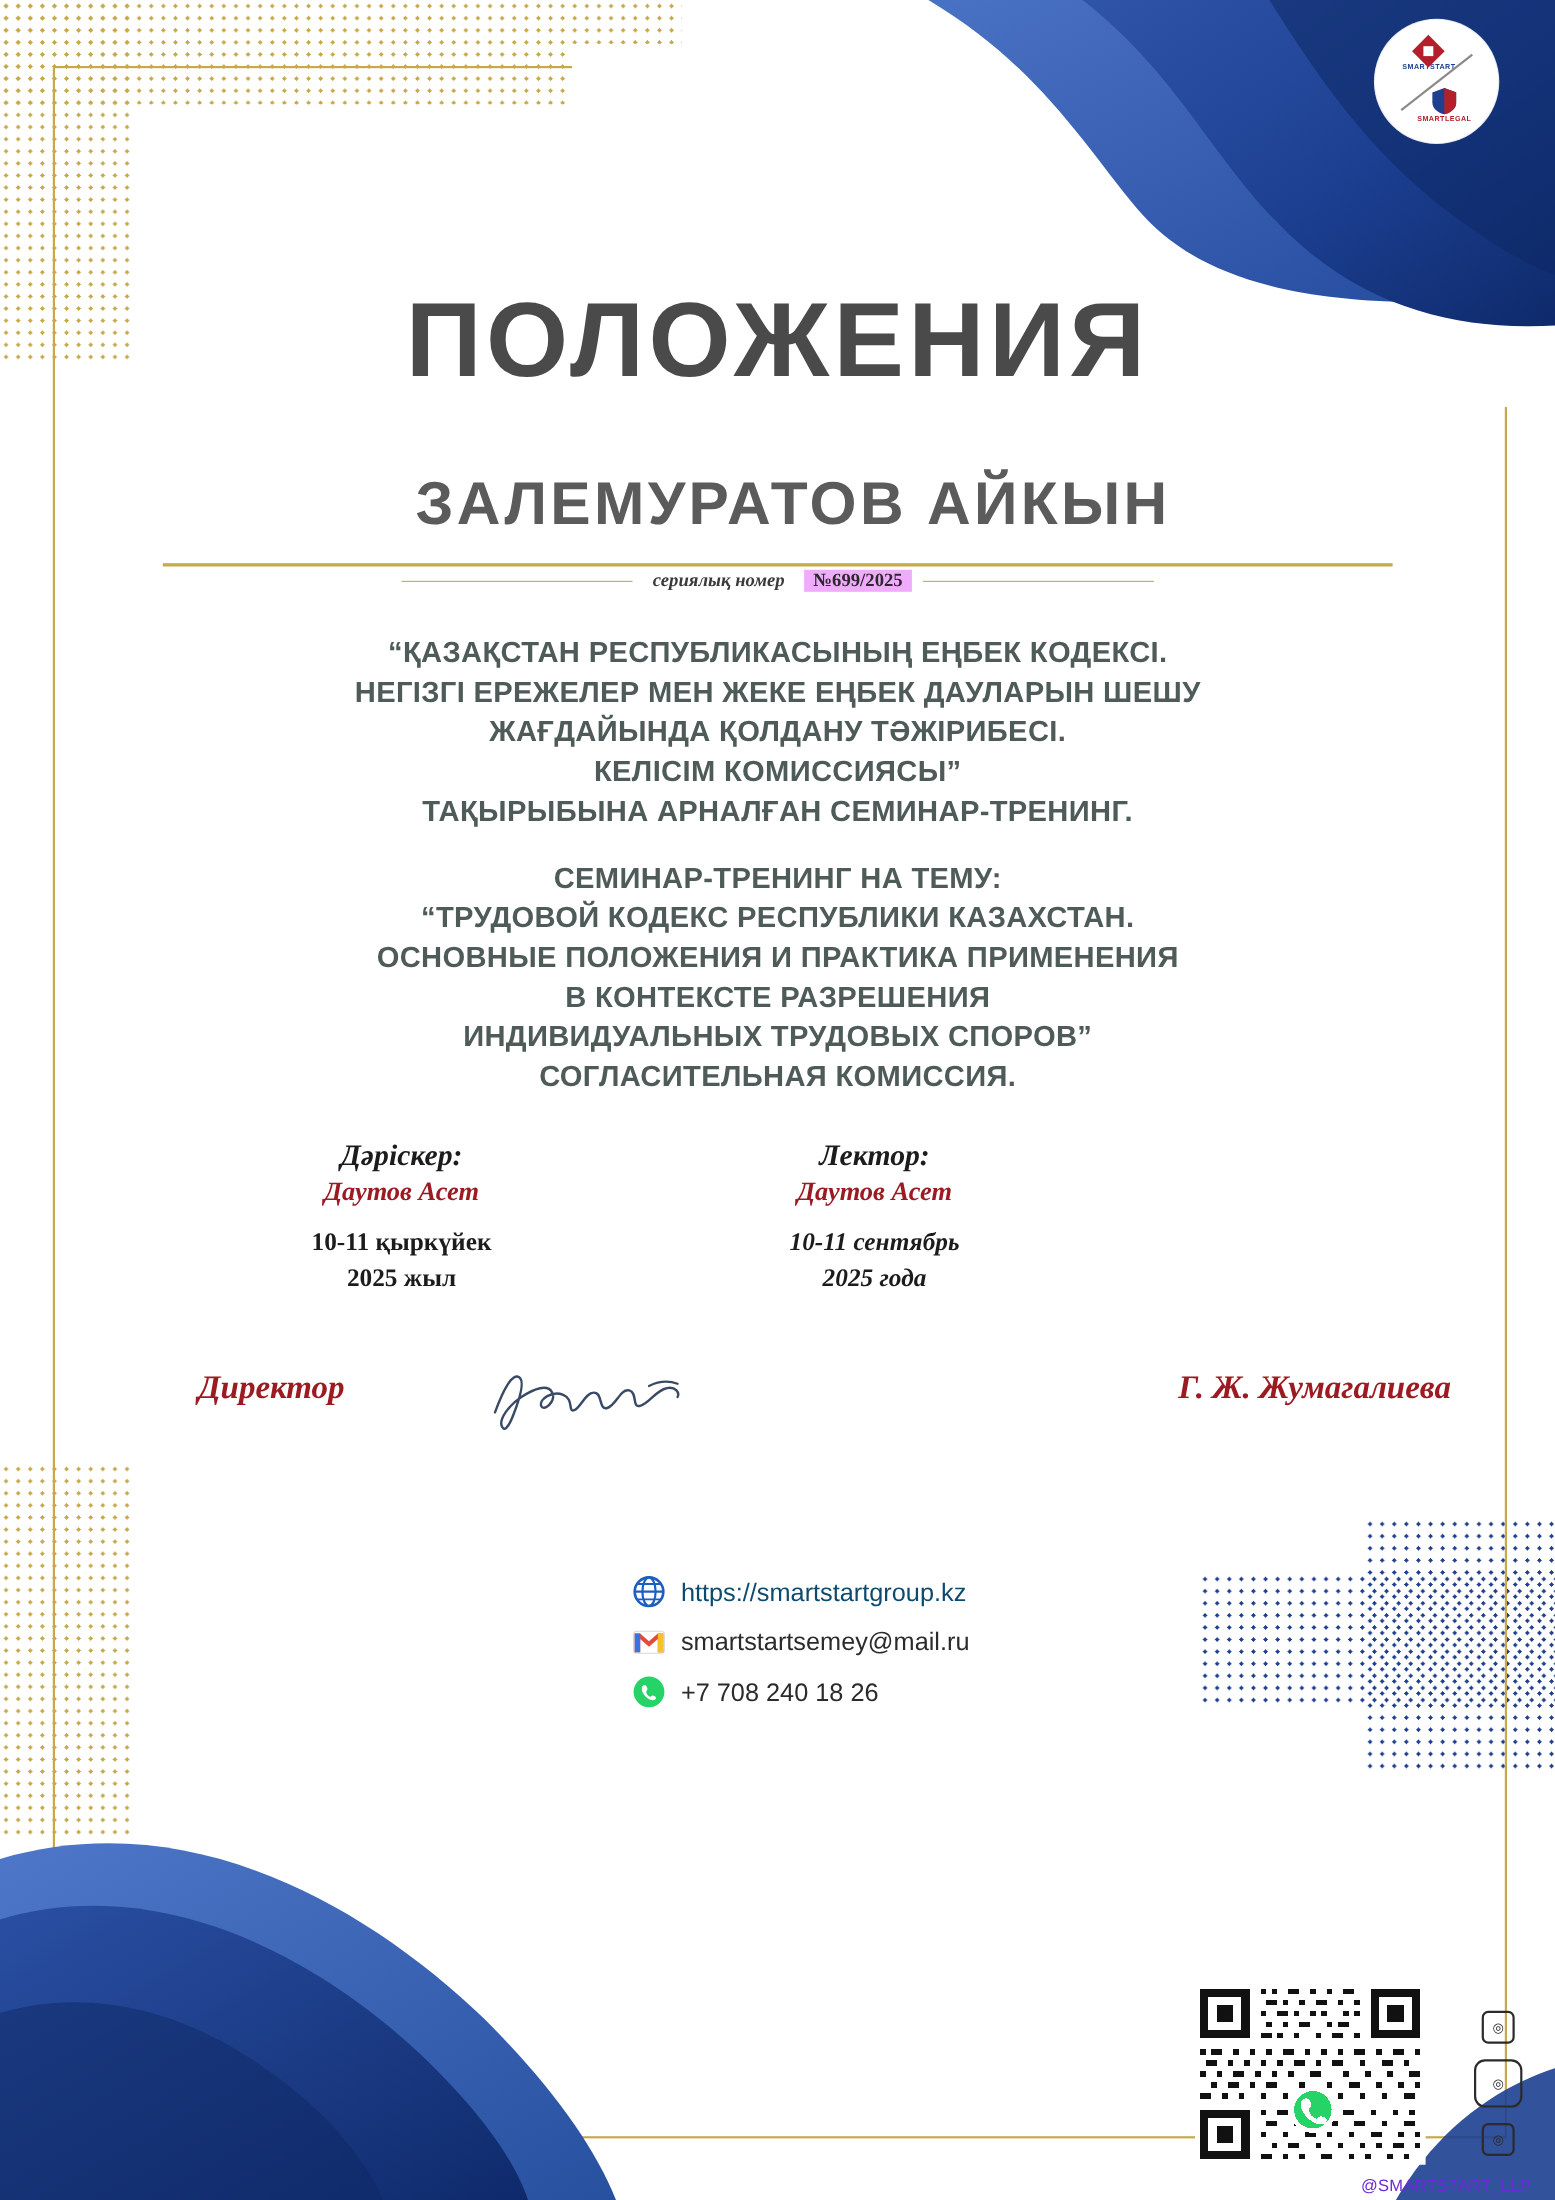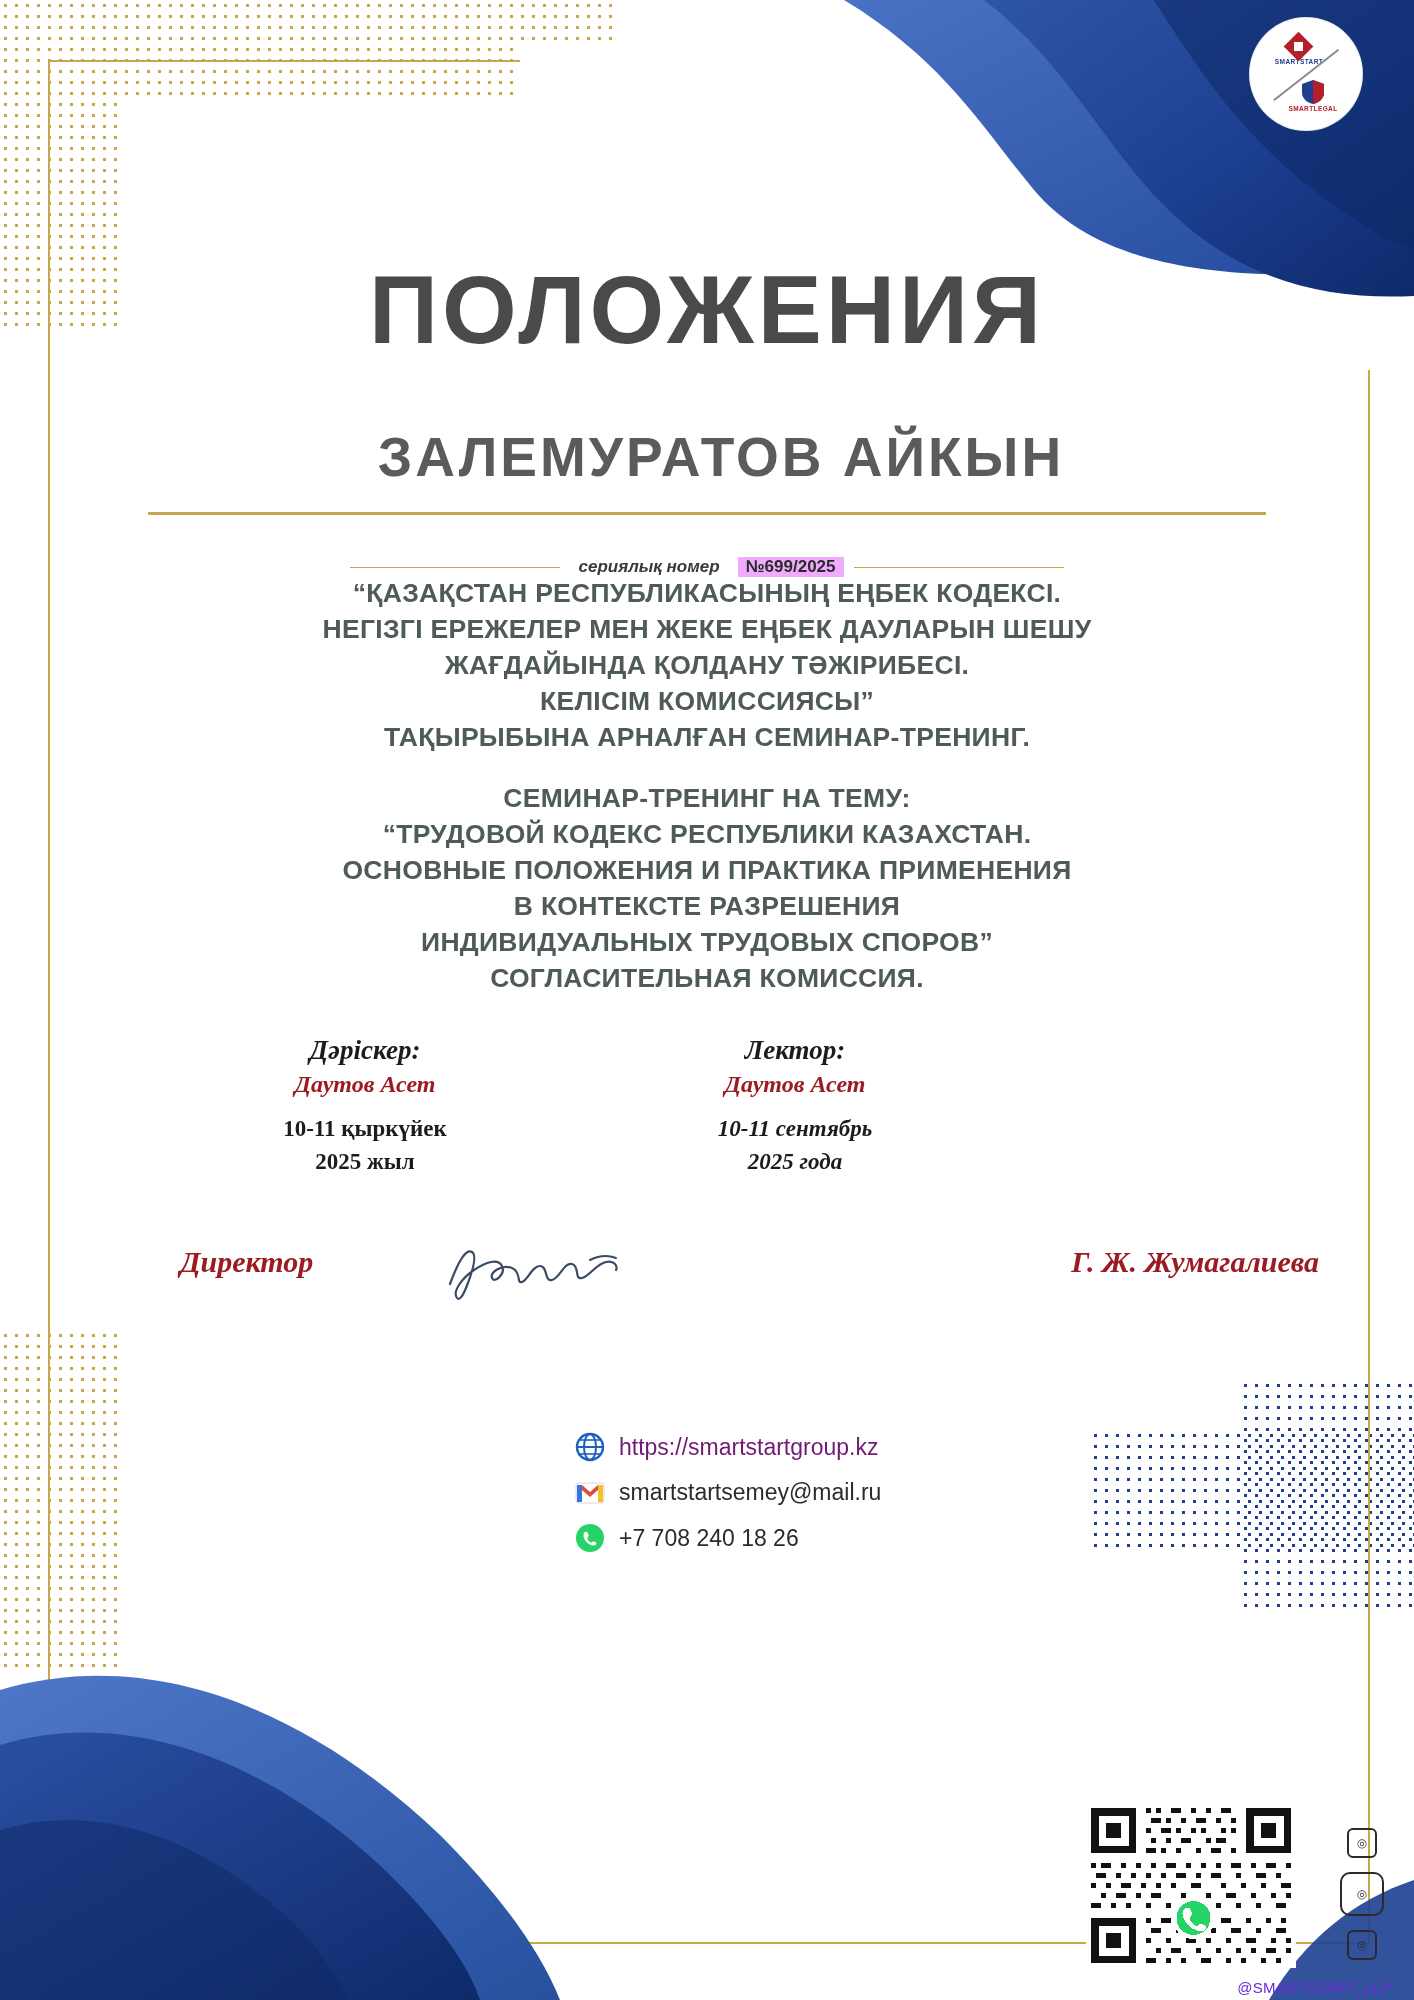--- a/index.html
+++ b/index.html
@@ -104,22 +104,21 @@
     color: #5b5b5b;
     padding-left: 28px;
   }
   .gold-rule {
     position: absolute; left: 148px; top: 512px; width: 1118px; height: 3px;
     background: #c8a84b;
   }
   .serial-row {
     position: absolute; left: 0; right: 0; top: 518px;
     display: flex; align-items: center; justify-content: center; gap: 10px;
-    font-family: Liberation Sans, sans-serif;
-    margin-top: 39px;
+    font-family: Liberation Serif, serif;
   }
   .serial-row .line {
     width: 210px; height: 1px; background: #c8a84b;
   }
   .serial-label {
     font-style: italic; font-weight: bold; font-size: 17px; color: #3a3a3a;
     background: #fff; padding: 0 8px;
   }
   .serial-num {
     font-weight: bold; font-size: 17px; color: #2a2a2a; background: #f0abfc; padding: 0 8px;
@@ -172,21 +171,21 @@
 
   
   .contacts {
     position: absolute; left: 575px; top: 1432px;
     display: flex; flex-direction: column; gap: 17px;
   }
   .contact-row { display: flex; align-items: center; gap: 14px; }
   .contact-row .txt {
     font-size: 23px; color: #2b2b2b; font-family: "Liberation Sans", sans-serif;
   }
-  .contact-row .txt.link { color: #701a75; }
+  .contact-row .txt.link { color: #0c4a6e; }
 
   .qr {
     position: absolute; right: 118px; bottom: 32px;
     width: 210px; height: 165px;
   }
   .social-col {
     position: absolute; right: 30px; bottom: 40px;
     display: flex; flex-direction: column; align-items: center; gap: 14px;
   }
   .social-ico {

